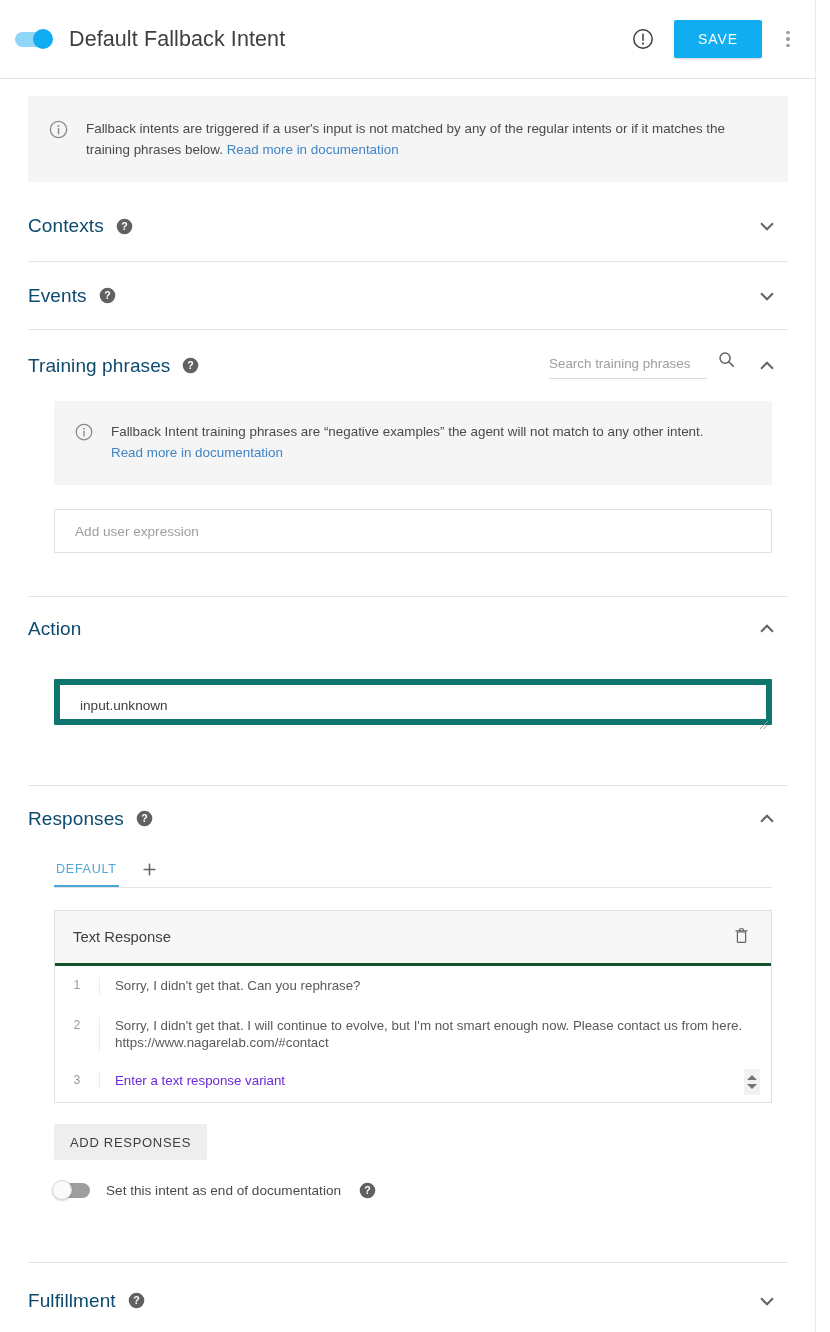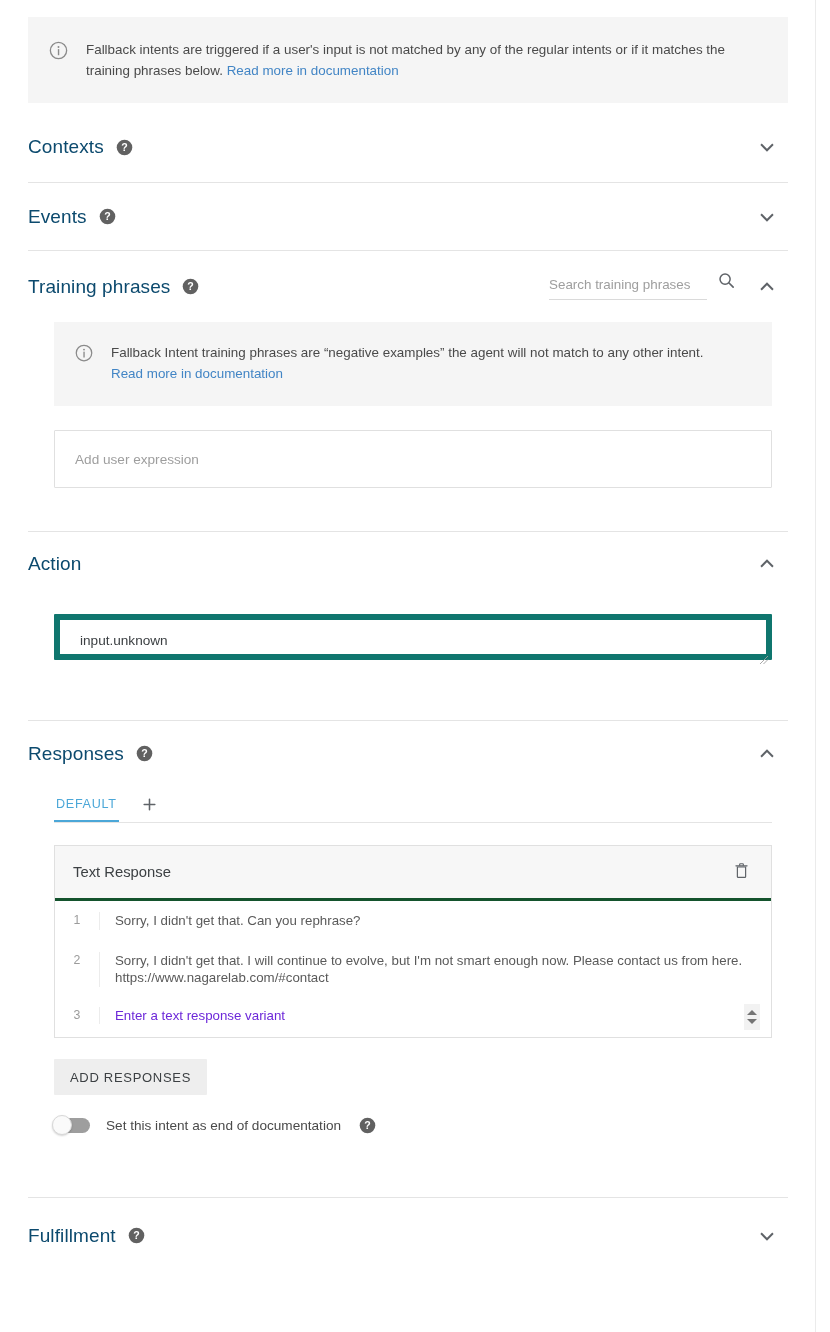--- a/index.html
+++ b/index.html
@@ -174,21 +174,21 @@
     color: #14532d;
     padding: 3px 0 7px 0;
     background: transparent;
   }
   .search-input::placeholder { color: #9e9e9e; }
   .search-icon { margin-left: 10px; margin-bottom: 6px; cursor: pointer; }
 
   
   .expression-input {
     width: 718px;
-    height: 58px;
+    height: 44px;
     margin: 24px 0 0 26px;
     border: 1px solid #e0e0e0;
     background: #fff;
     padding: 0 20px;
     font-size: 13.6px;
     font-family: "Liberation Sans", sans-serif;
     color: #3c4043;
     outline: none;
     border-radius: 1px;
   }
@@ -350,20 +350,41 @@
   .spacer-65 { height: 63px; }
   .section-row.fulfillment { height: 76px; }
 </style>
 </head>
 <body>
 
 <div id="page">
 
   <div class="scroll-edge"></div>
 
+  <div class="header">
+    <div class="toggle-on">
+      <div class="knob"></div>
+    </div>
+    <div class="header-title">Default Fallback Intent</div>
+    <div class="header-right">
+      <span class="alert-icon">
+        <svg width="24" height="24" viewBox="0 0 24 24">
+          <circle cx="12" cy="12" r="9.2" fill="none" stroke="#3c4043" stroke-width="1.5"></circle>
+          <rect x="11.25" y="6.6" width="1.5" height="7.2" fill="#3c4043"></rect>
+          <circle cx="12" cy="16.6" r="1.05" fill="#3c4043"></circle>
+        </svg>
+      </span>
+      <button class="save-button">SAVE</button>
+      <div class="kebab">
+        <i></i>
+        <i></i>
+        <i></i>
+      </div>
+    </div>
+  </div>
 
   <div class="content">
 
     
     <div class="banner banner-outer">
       <span class="info-icon">
         <svg width="21" height="21" viewBox="0 0 24 24">
           <circle cx="12" cy="12" r="9.3" fill="none" stroke="#8a8a8a" stroke-width="1.5"></circle>
           <circle cx="12" cy="7.9" r="1.1" fill="#8a8a8a"></circle>
           <rect x="11.25" y="10.4" width="1.6" height="7" fill="#8a8a8a"></rect>

